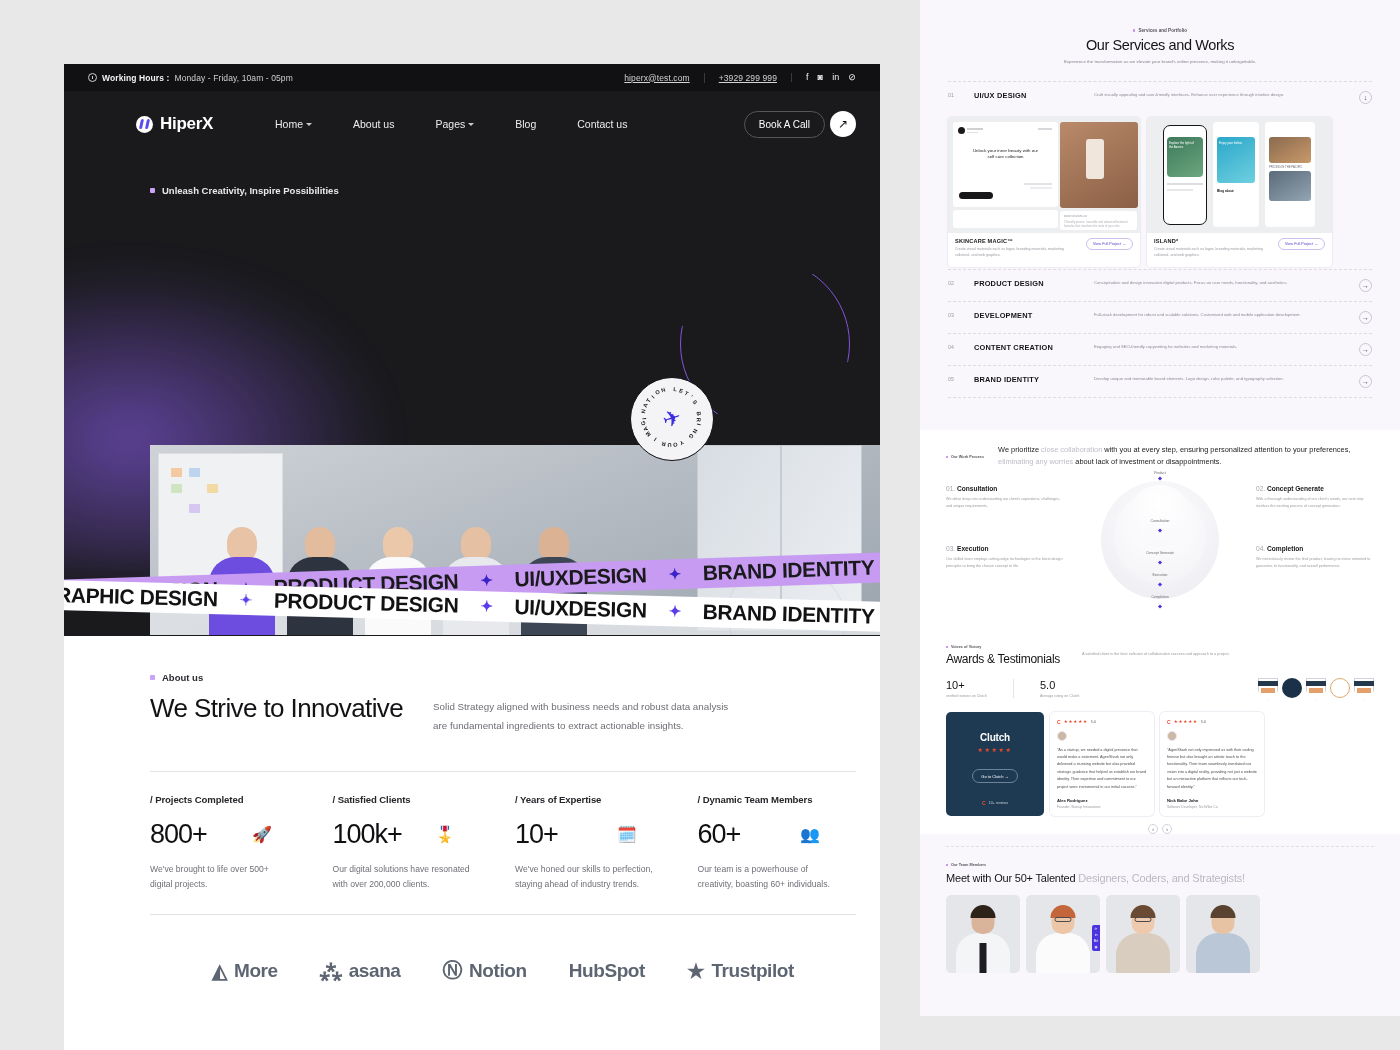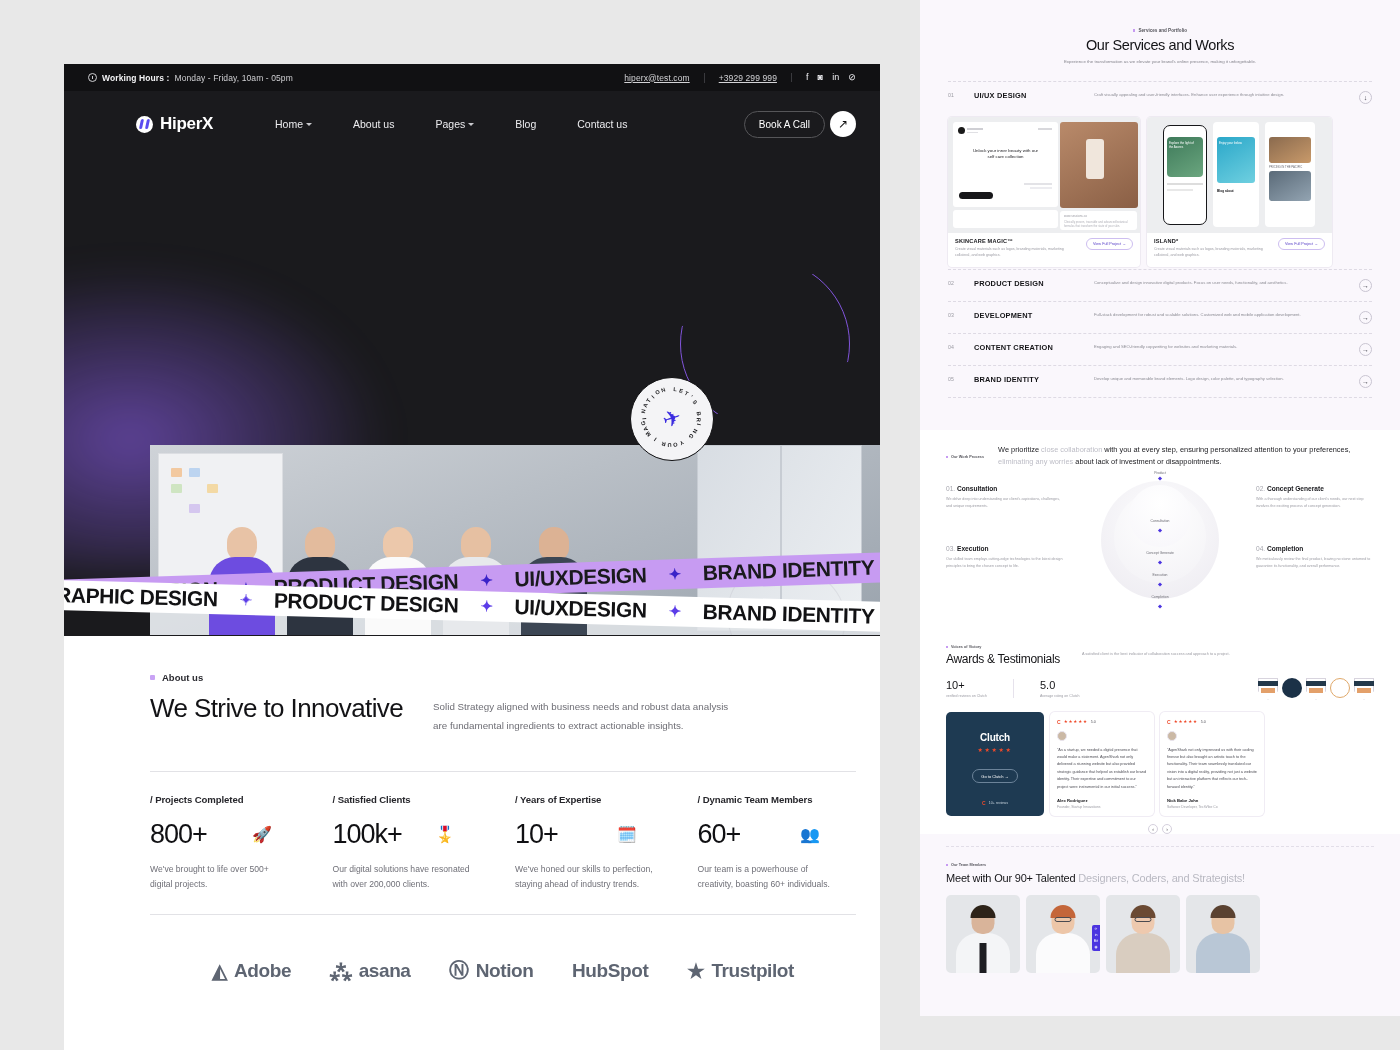--- a/index.html
+++ b/index.html
@@ -332,20 +332,24 @@
               <span>Contact us</span>
             </a>
         </div>
         <div class="nav-cta">
           <button class="btn-call">Book A Call</button>
           <button class="btn-arrow">↗</button>
         </div>
       </div>
 
       <div class="hero-body">
+        <div class="eyebrow">
+          <span class="dot-sq"></span>
+          <span>Unleash Creativity, Inspire Possibilities</span>
+        </div>
       </div>
 
       <div class="hero-img-wrap">
         <div class="squiggle"></div>
         <div class="hero-photo">
           <div class="whiteboard">
             <span class="sticky" style="left:12px;top:14px;background:#f2c9a0;"></span>
             <span class="sticky" style="left:30px;top:14px;background:#bcd4f0;"></span>
             <span class="sticky" style="left:12px;top:30px;background:#cfe5c2;"></span>
             <span class="sticky" style="left:48px;top:30px;background:#f3d9a4;"></span>
@@ -477,21 +481,21 @@
             <span class="stat-num">60+</span>
             <span class="stat-ico">👥</span>
           </div>
           <div class="stat-desc">Our team is a powerhouse of creativity, boasting 60+ individuals.</div>
         </div>
       </div>
 
       <div class="brands">
         <div class="brand">
             <span class="g">◭</span>
-            <span>Adobe</span>
+            <span>More</span>
           </div>
         <div class="brand">
             <span class="g">⁂</span>
             <span>asana</span>
           </div>
         <div class="brand">
             <span class="g">Ⓝ</span>
             <span>Notion</span>
           </div>
         <div class="brand">
@@ -749,21 +753,21 @@
     </div>
 
     <div class="divider-dash" style="margin-top:12px"></div>
 
     <div class="team">
       <div class="proc-eyebrow">
         <span class="d"></span>
         <span>Our Team Members</span>
       </div>
       <div class="team-h">
-        <span>Meet with Our 90+ Talented</span><span class="mut"> Designers, Coders, and Strategists!</span>
+        <span>Meet with Our 50+ Talented</span><span class="mut"> Designers, Coders, and Strategists!</span>
       </div>
       <div class="team-row">
         <div class="tm">
           <span class="b" style="background:#f4f5f7"></span>
           <span class="h"></span>
           <span class="hair" style="background:#2d2319"></span>
           <span style="position:absolute;left:50%;transform:translateX(-50%);bottom:0;width:7px;height:30px;background:#1d1d22"></span>
         </div>
         <div class="tm">
           <span class="b" style="background:#fbfbfc"></span>

